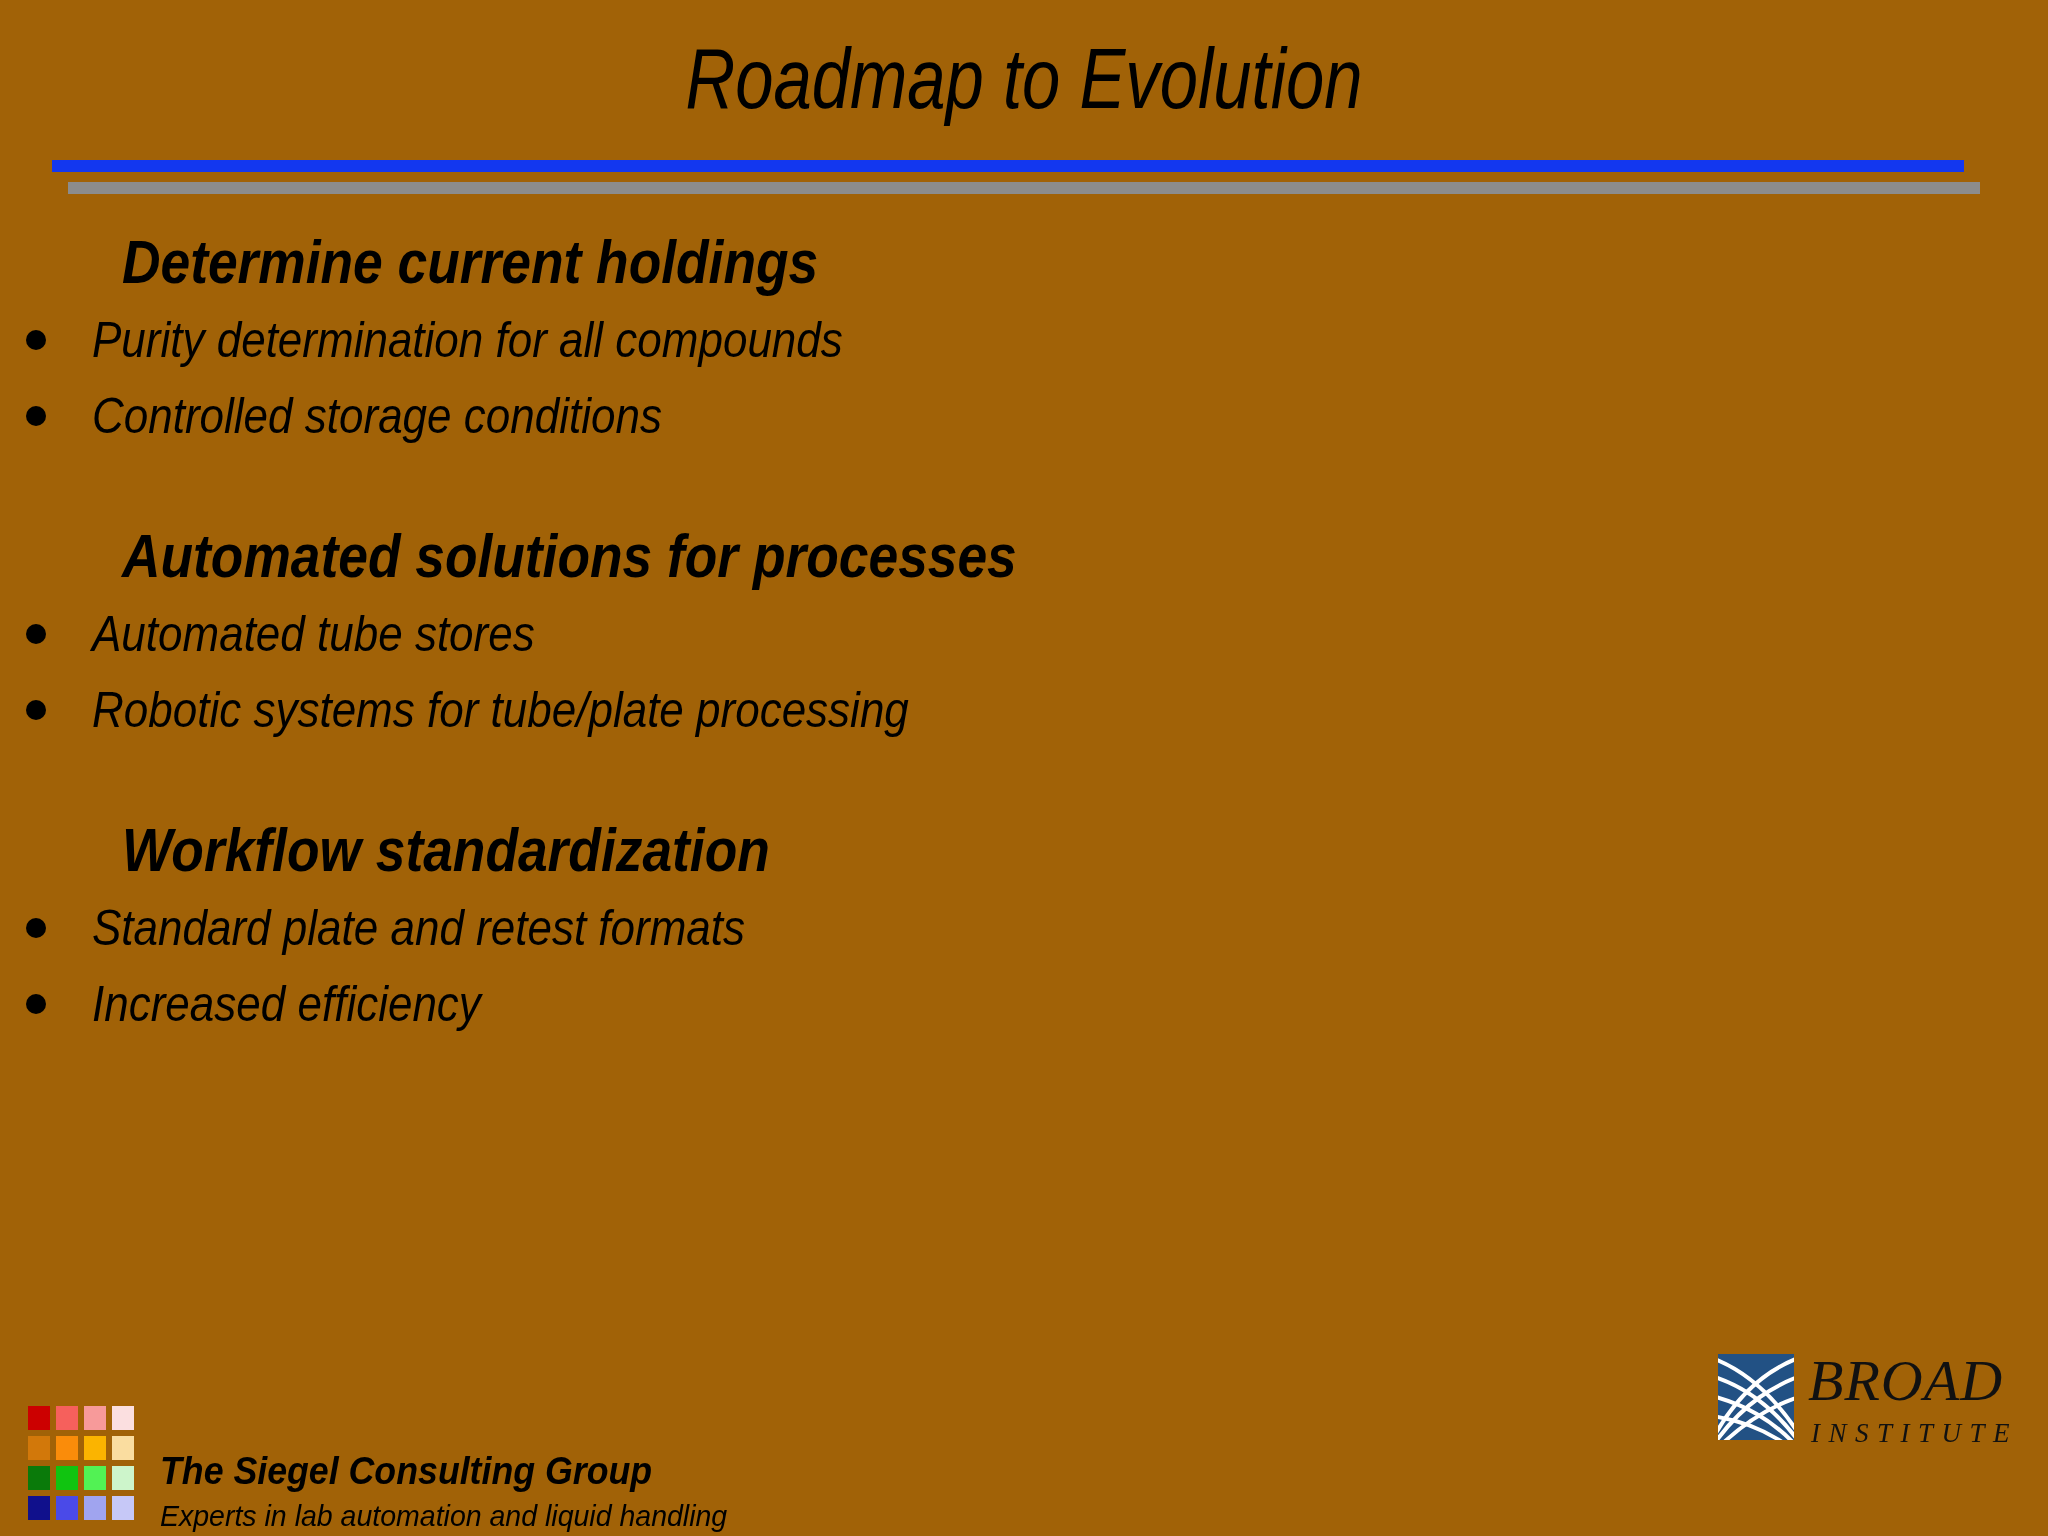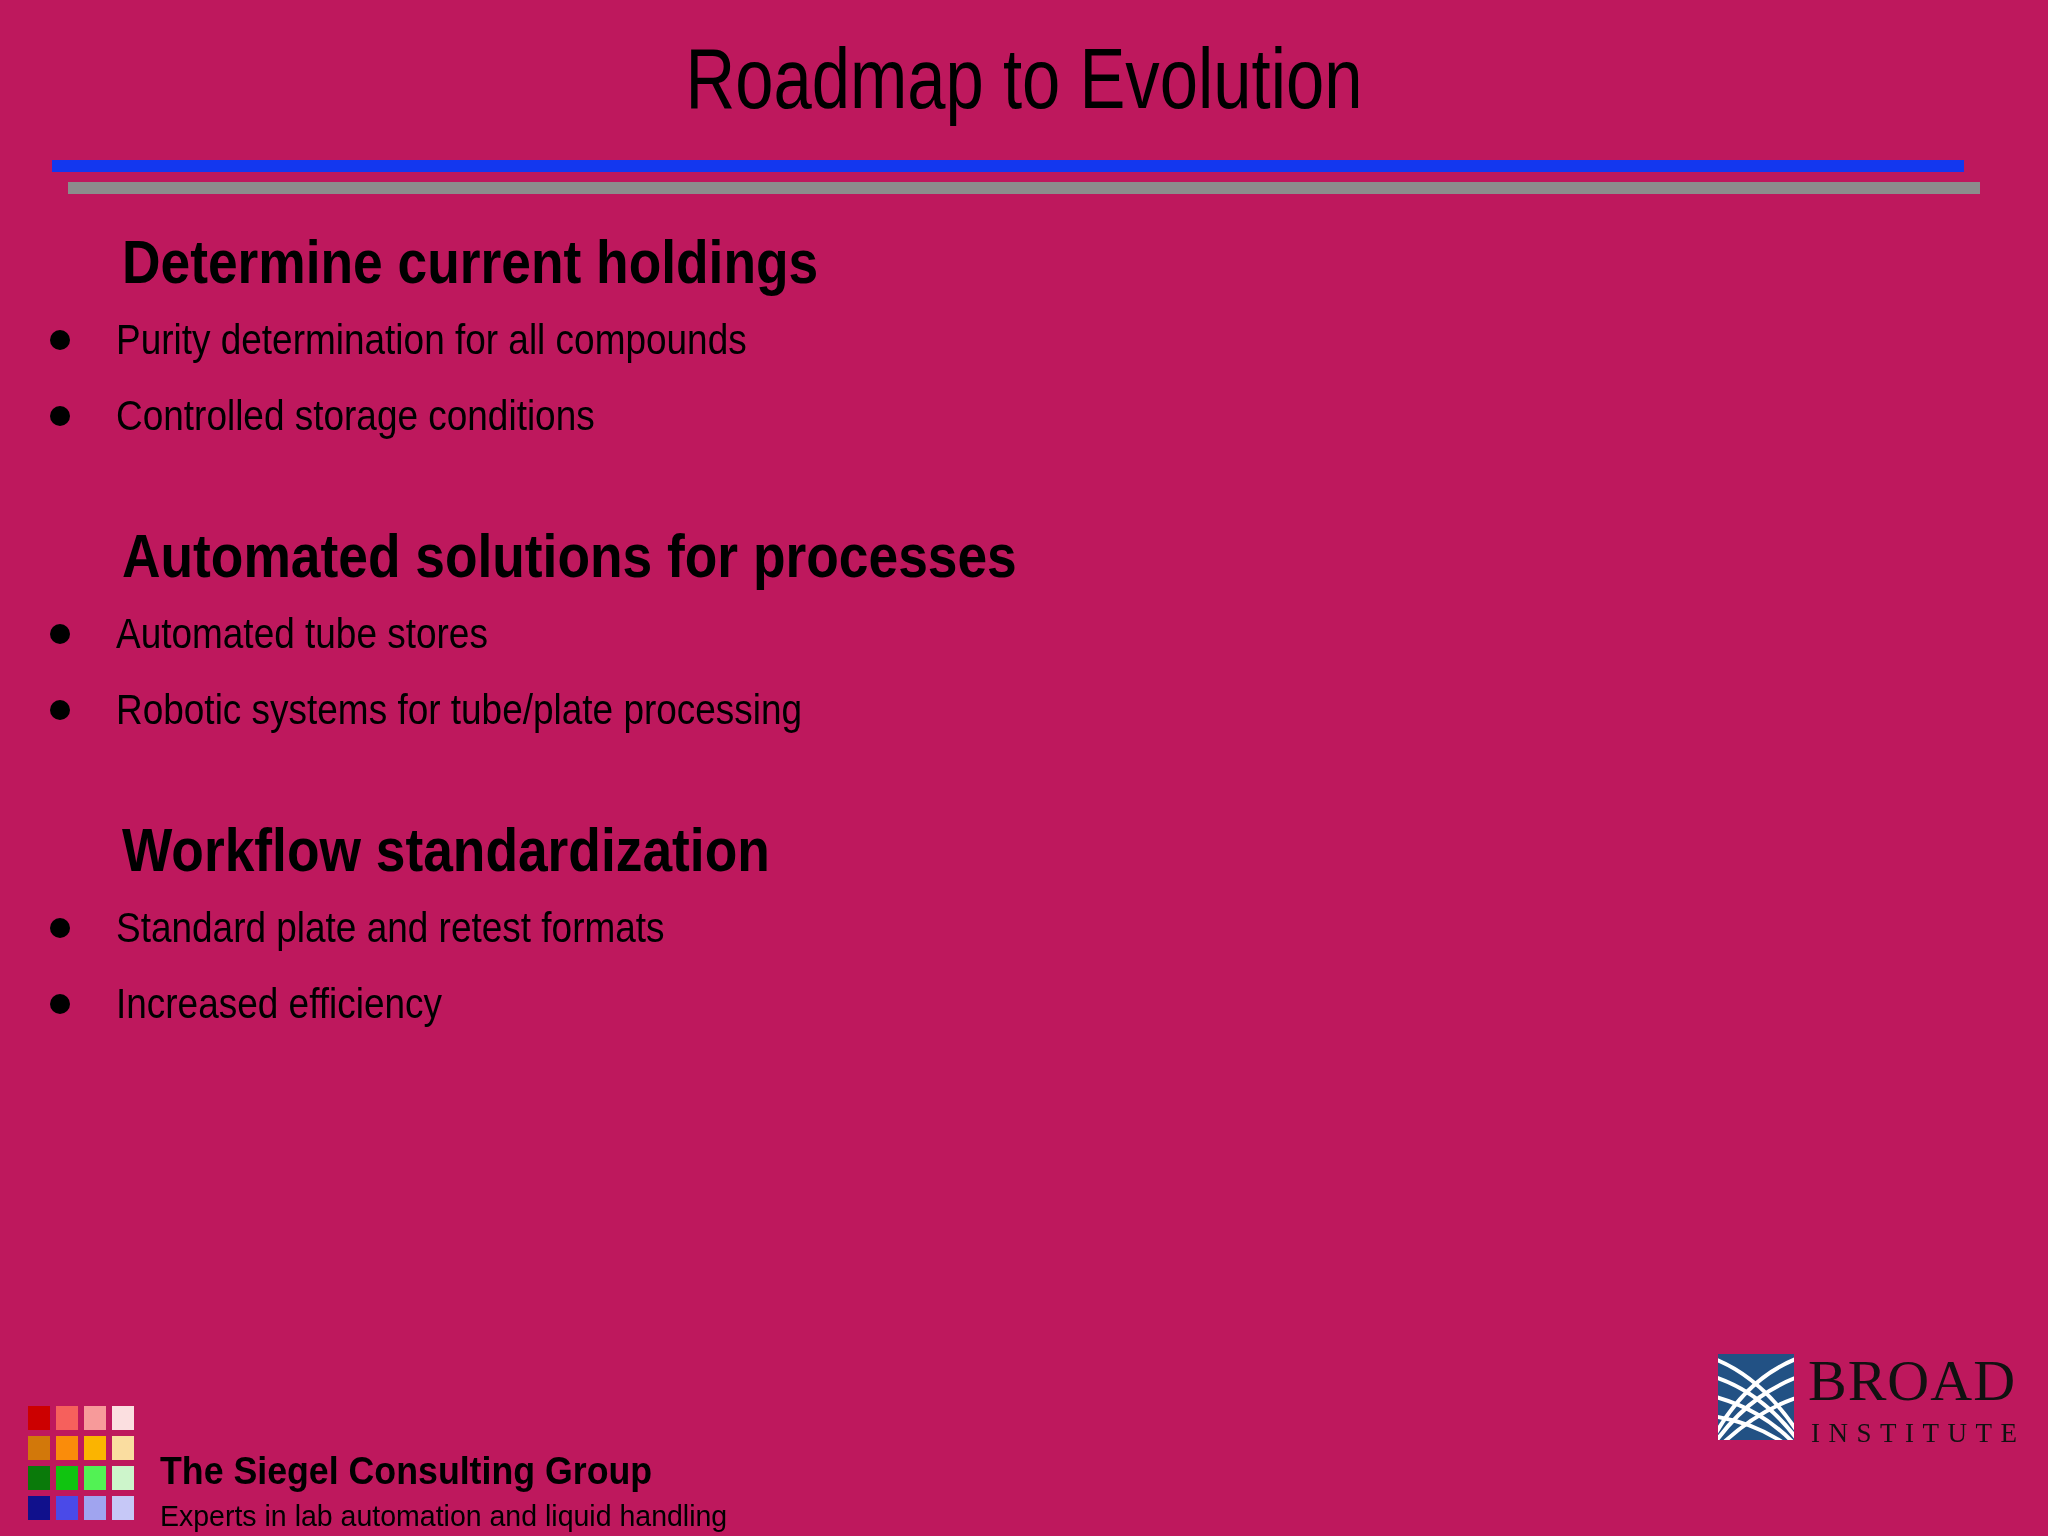--- a/index.html
+++ b/index.html
@@ -10,22 +10,23 @@
   }
   body {
     font-family: "Liberation Sans", sans-serif;
     color: #000000;
   }
 
   .slide {
     position: relative;
     width: 2048px;
     height: 1536px;
-    background: #be185d;
+    background: #a16207;
     overflow: hidden;
+    font-style: italic;
   }
 
   
   .slide-title {
     position: absolute;
     left: 0;
     top: 26px;
     width: 2048px;
     text-align: center;
     font-size: 86px;
@@ -80,23 +81,23 @@
   }
 
   .bullet-list {
     list-style: none;
     margin: 0;
     padding: 0;
   }
 
   .bullet-item {
     position: relative;
-    margin: 0 0 0 116px;
+    margin: 0 0 0 92px;
     padding: 0;
-    font-size: 42px;
+    font-size: 50px;
     line-height: 76px;
     font-weight: 400;
     color: #000000;
     max-width: 1570px;
   }
   .bullet-item .btext {
     display: inline-block;
     transform: scaleX(0.88);
     transform-origin: 0 50%;
   }

